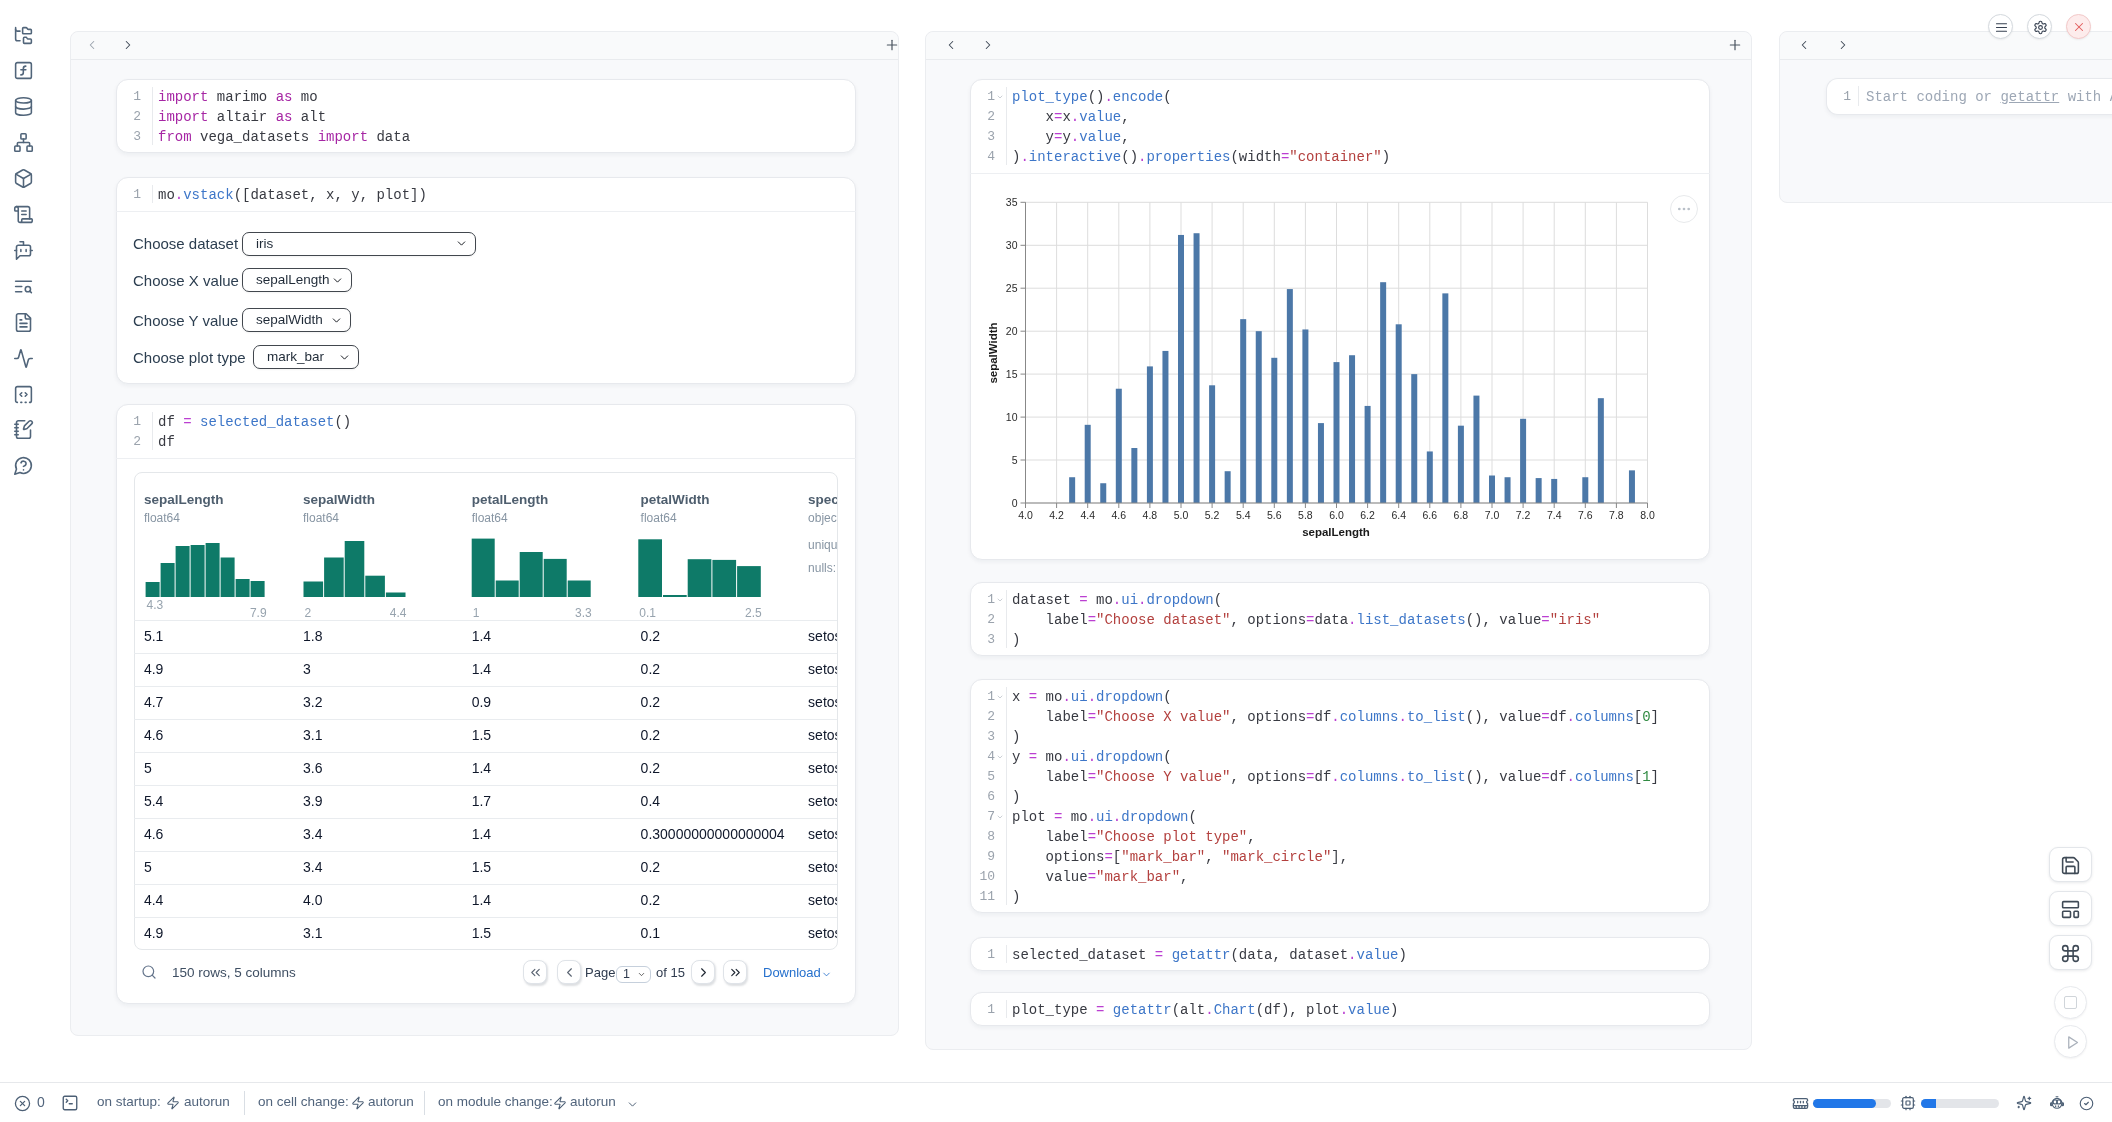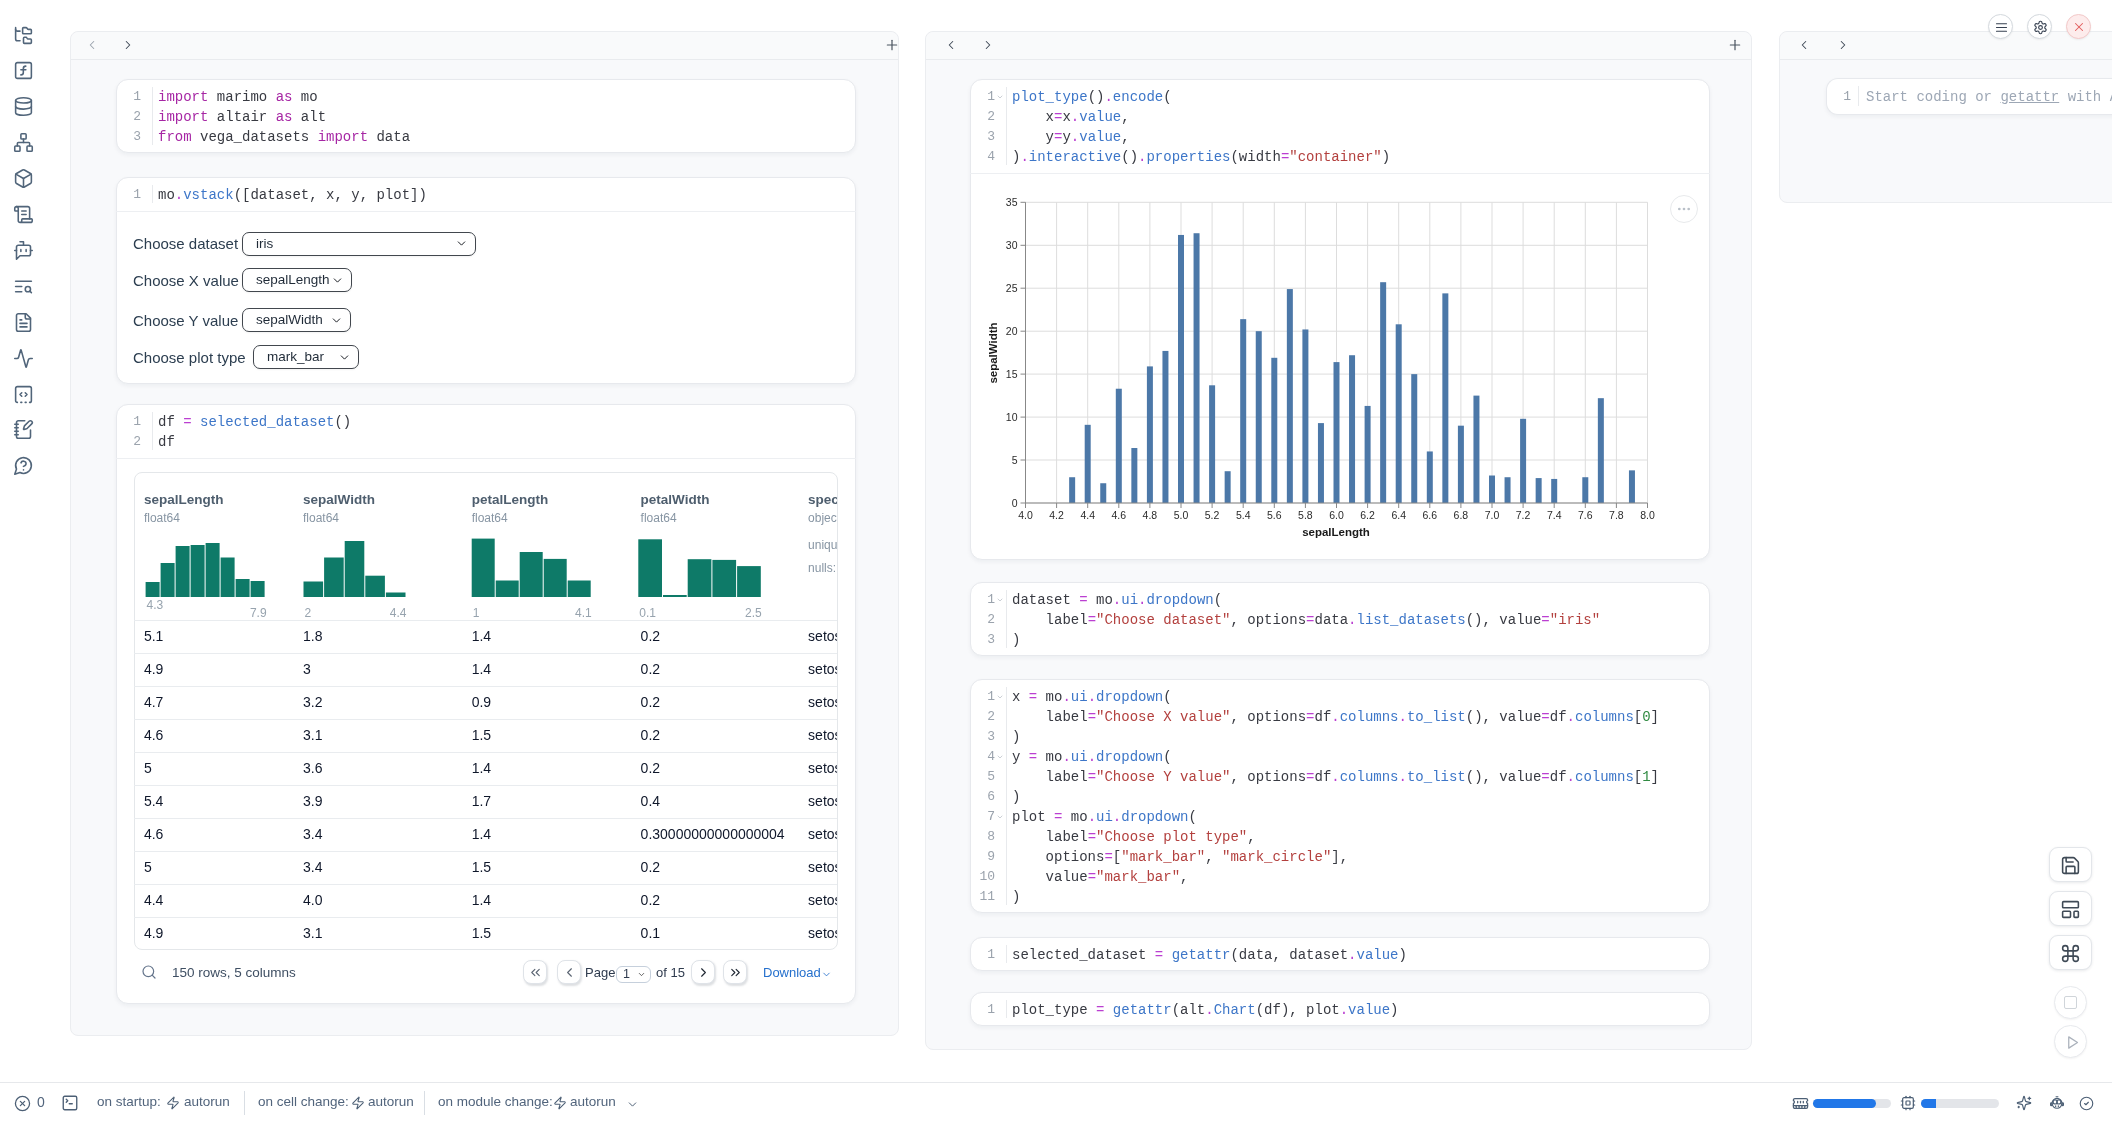--- a/index.html
+++ b/index.html
@@ -281,21 +281,21 @@
       <rect x="529.0" y="123.0" width="23.7" height="2.0" fill="#0e7a68"></rect>
       <rect x="553.7" y="87.2" width="23.7" height="37.8" fill="#0e7a68"></rect>
       <rect x="578.4" y="87.9" width="23.7" height="37.1" fill="#0e7a68"></rect>
       <rect x="603.1" y="94.1" width="23.7" height="30.9" fill="#0e7a68"></rect>
     </svg>
 <div class="axlab" style="left:12.6px;top:126px">4.3</div>
 <div class="axlab" style="left:102.6px;top:134px;width:30px;text-align:right">7.9</div>
 <div class="axlab" style="left:170.5px;top:134px">2</div>
 <div class="axlab" style="left:242.5px;top:134px;width:30px;text-align:right">4.4</div>
 <div class="axlab" style="left:338.7px;top:134px">1</div>
-<div class="axlab" style="left:427.7px;top:134px;width:30px;text-align:right">4.1</div>
+<div class="axlab" style="left:427.7px;top:134px;width:30px;text-align:right">3.3</div>
 <div class="axlab" style="left:505.3px;top:134px">0.1</div>
 <div class="axlab" style="left:597.8px;top:134px;width:30px;text-align:right">2.5</div>
 <div class="rowline" style="top:148px"></div>
 <div class="tv" style="left:9.9px;top:148px">5.1</div>
 <div class="tv" style="left:169.0px;top:148px">1.8</div>
 <div class="tv" style="left:337.7px;top:148px">1.4</div>
 <div class="tv" style="left:506.6px;top:148px">0.2</div>
 <div class="tv" style="left:674.1px;top:148px">setosa</div>
 <div class="rowline" style="top:181px"></div>
 <div class="tv" style="left:9.9px;top:181px">4.9</div>

